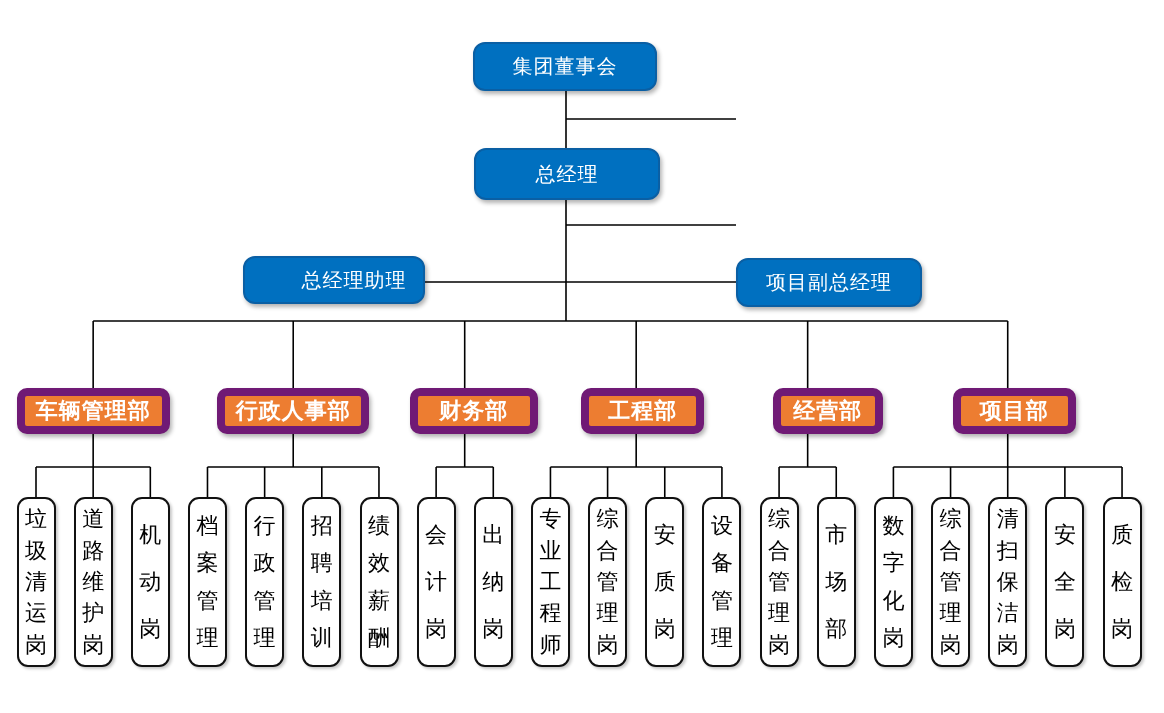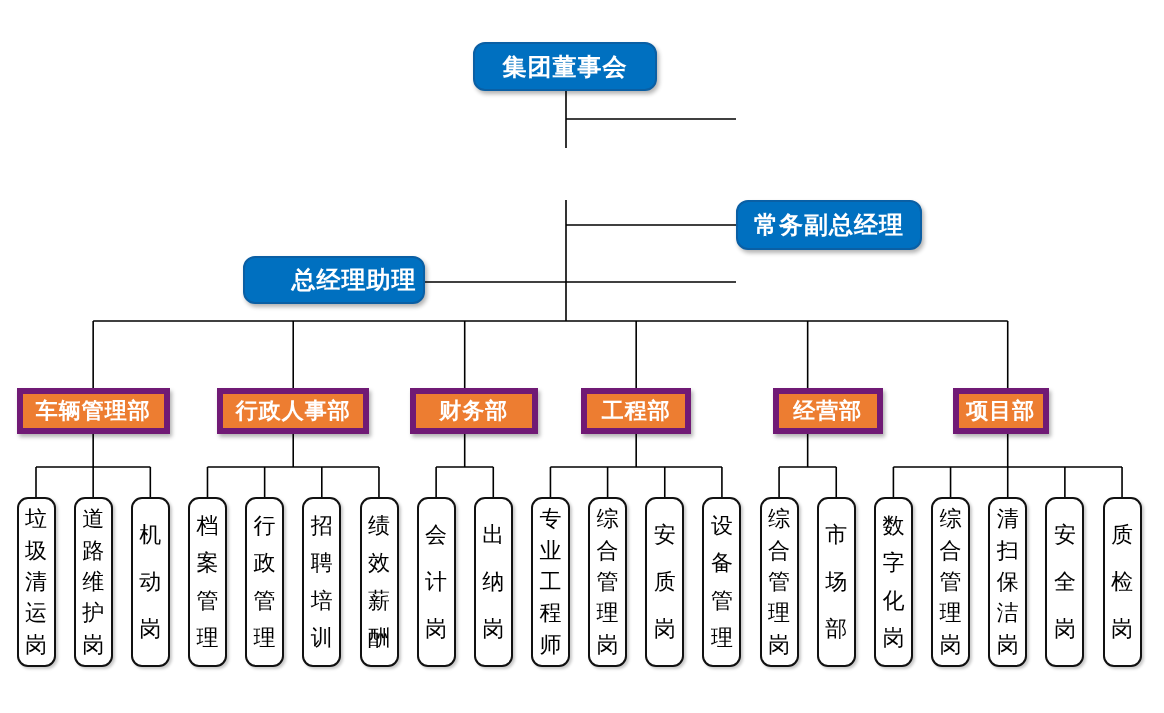--- a/index.html
+++ b/index.html
@@ -27,29 +27,29 @@
     display: flex;
     align-items: center;
     justify-content: center;
     z-index: 1;
   }
   .node-blue {
     background: #0070C0;
     border: 2px solid #0A5FA4;
     border-radius: 12px;
     color: #ffffff;
-    font-size: 24px;
-    font-weight: bold;
+    font-size: 20px;
+    font-weight: normal;
     letter-spacing: 1px;
     box-shadow: 2px 3px 4px rgba(0,0,0,0.30);
   }
   .node-orange {
     background: #ED7D31;
-    border: 6px solid #701a75;
-    border-radius: 0;
+    border: 8px solid #701a75;
+    border-radius: 10px;
     color: #ffffff;
     font-size: 22px;
     font-weight: bold;
     letter-spacing: 1px;
     box-shadow: 2px 3px 4px rgba(0,0,0,0.30);
   }
   .node-leaf {
     background: #ffffff;
     border: 2.5px solid #111111;
     border-radius: 11px;
@@ -112,30 +112,31 @@
       <line x1="1007.72" y1="434" x2="1007.72" y2="467" stroke="#000000" stroke-width="1.6"></line>
       <line x1="893.4" y1="467" x2="1122.04" y2="467" stroke="#000000" stroke-width="1.6"></line>
       <line x1="893.4" y1="467" x2="893.4" y2="497" stroke="#000000" stroke-width="1.6"></line>
       <line x1="950.56" y1="467" x2="950.56" y2="497" stroke="#000000" stroke-width="1.6"></line>
       <line x1="1007.7199999999999" y1="467" x2="1007.7199999999999" y2="497" stroke="#000000" stroke-width="1.6"></line>
       <line x1="1064.8799999999999" y1="467" x2="1064.8799999999999" y2="497" stroke="#000000" stroke-width="1.6"></line>
       <line x1="1122.04" y1="467" x2="1122.04" y2="497" stroke="#000000" stroke-width="1.6"></line>
     </svg>
 
   <div class="node node-blue" style="left:473px; top:42px;  width:184px; height:49px;">集团董事会</div>
-  <div class="node node-blue" style="left:736px; top:200px; width:186px; height:50px;">常务副总经理</div>
+  <div class="node node-blue" style="left:474px; top:148px; width:186px; height:52px;">总经理</div>
   <div class="node node-blue" style="left:243px; top:256px; width:182px; height:48px;padding-left:40px;">总经理助理</div>
+  <div class="node node-blue" style="left:736px; top:258px; width:186px; height:49px;">项目副总经理</div>
 
   <div id="dept-layer">
       <div class="node node-orange" style="left: 16.7px; top: 388px; width: 153px; height: 46px;">车辆管理部</div>
       <div class="node node-orange" style="left: 217.2px; top: 388px; width: 152px; height: 46px;">行政人事部</div>
       <div class="node node-orange" style="left: 409.7px; top: 388px; width: 128px; height: 46px;">财务部</div>
-      <div class="node node-orange" style="left: 581.2px; top: 388px; width: 110px; height: 46px;">工程部</div>
+      <div class="node node-orange" style="left: 581.2px; top: 388px; width: 123px; height: 46px;">工程部</div>
       <div class="node node-orange" style="left: 752.7px; top: 388px; width: 110px; height: 46px; margin-left: 20px;">经营部</div>
-      <div class="node node-orange" style="left: 952.7px; top: 388px; width: 96px; height: 46px; font-family: Liberation Serif, serif;">项目部</div>
+      <div class="node node-orange" style="left: 952.7px; top: 388px; width: 123px; height: 46px; font-family: Liberation Serif, serif;">项目部</div>
     </div>
   <div id="leaf-layer">
       <div class="node node-leaf" style="left: 16.5px; top: 497px; width: 39px; height: 170px;">
         <span>垃</span>
         <span>圾</span>
         <span>清</span>
         <span>运</span>
         <span>岗</span>
       </div>
       <div class="node node-leaf" style="left: 73.7px; top: 497px; width: 39px; height: 170px;">

